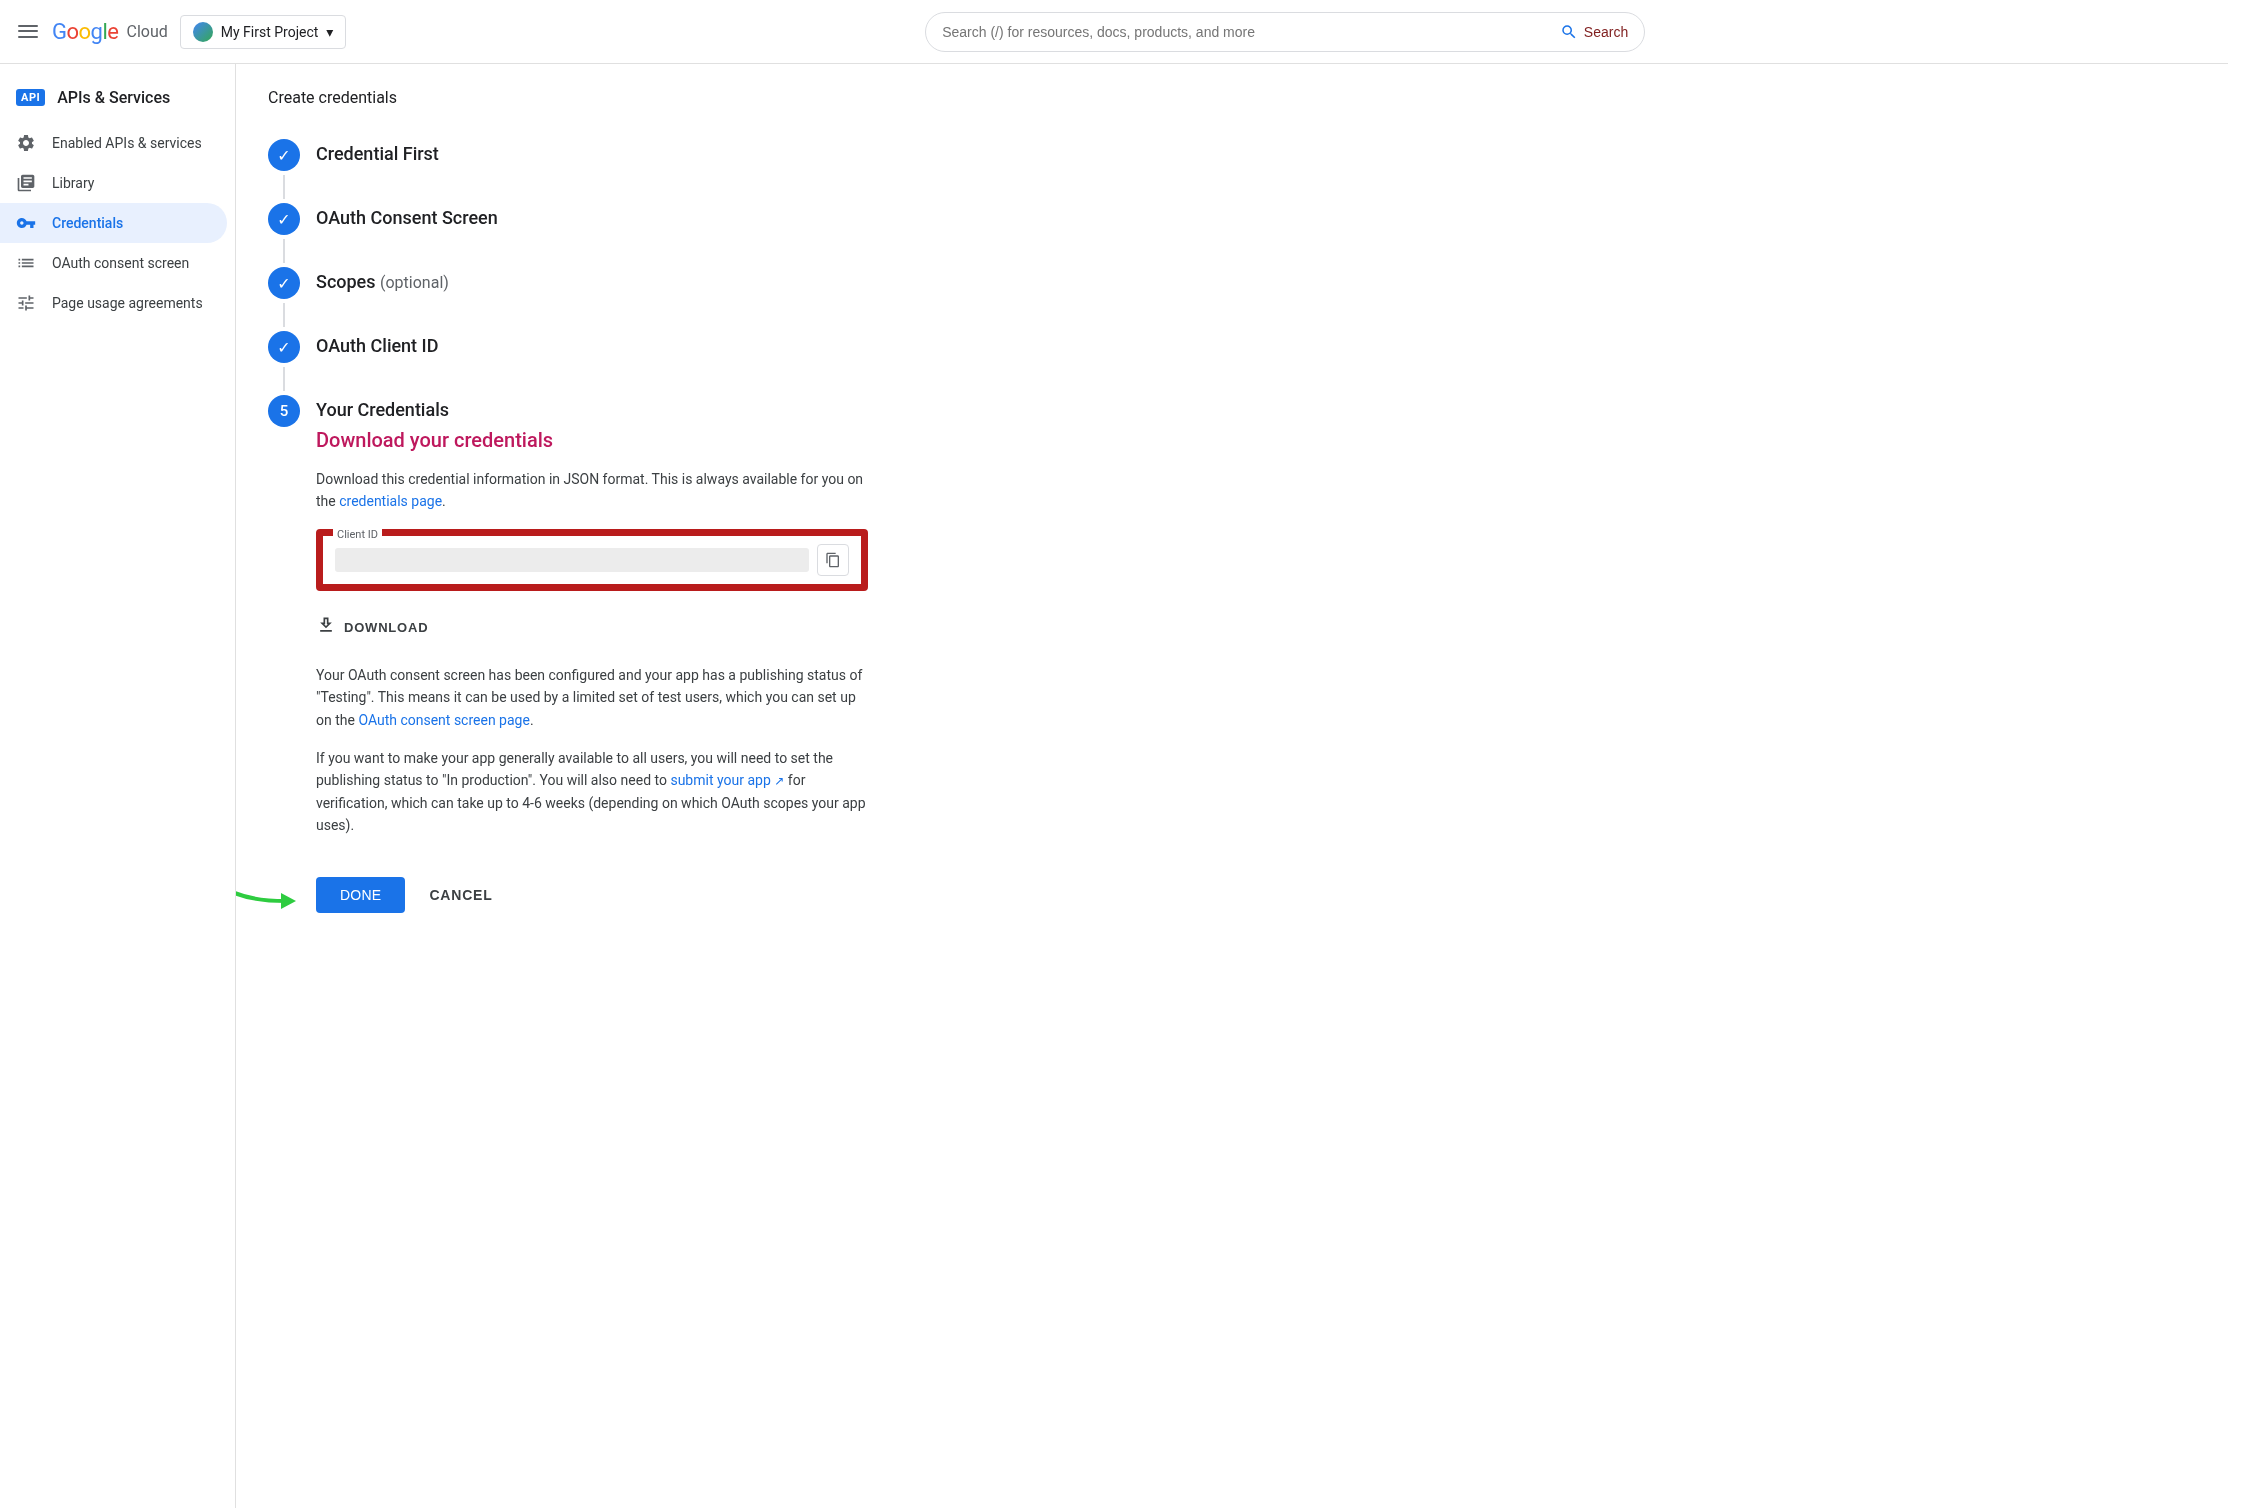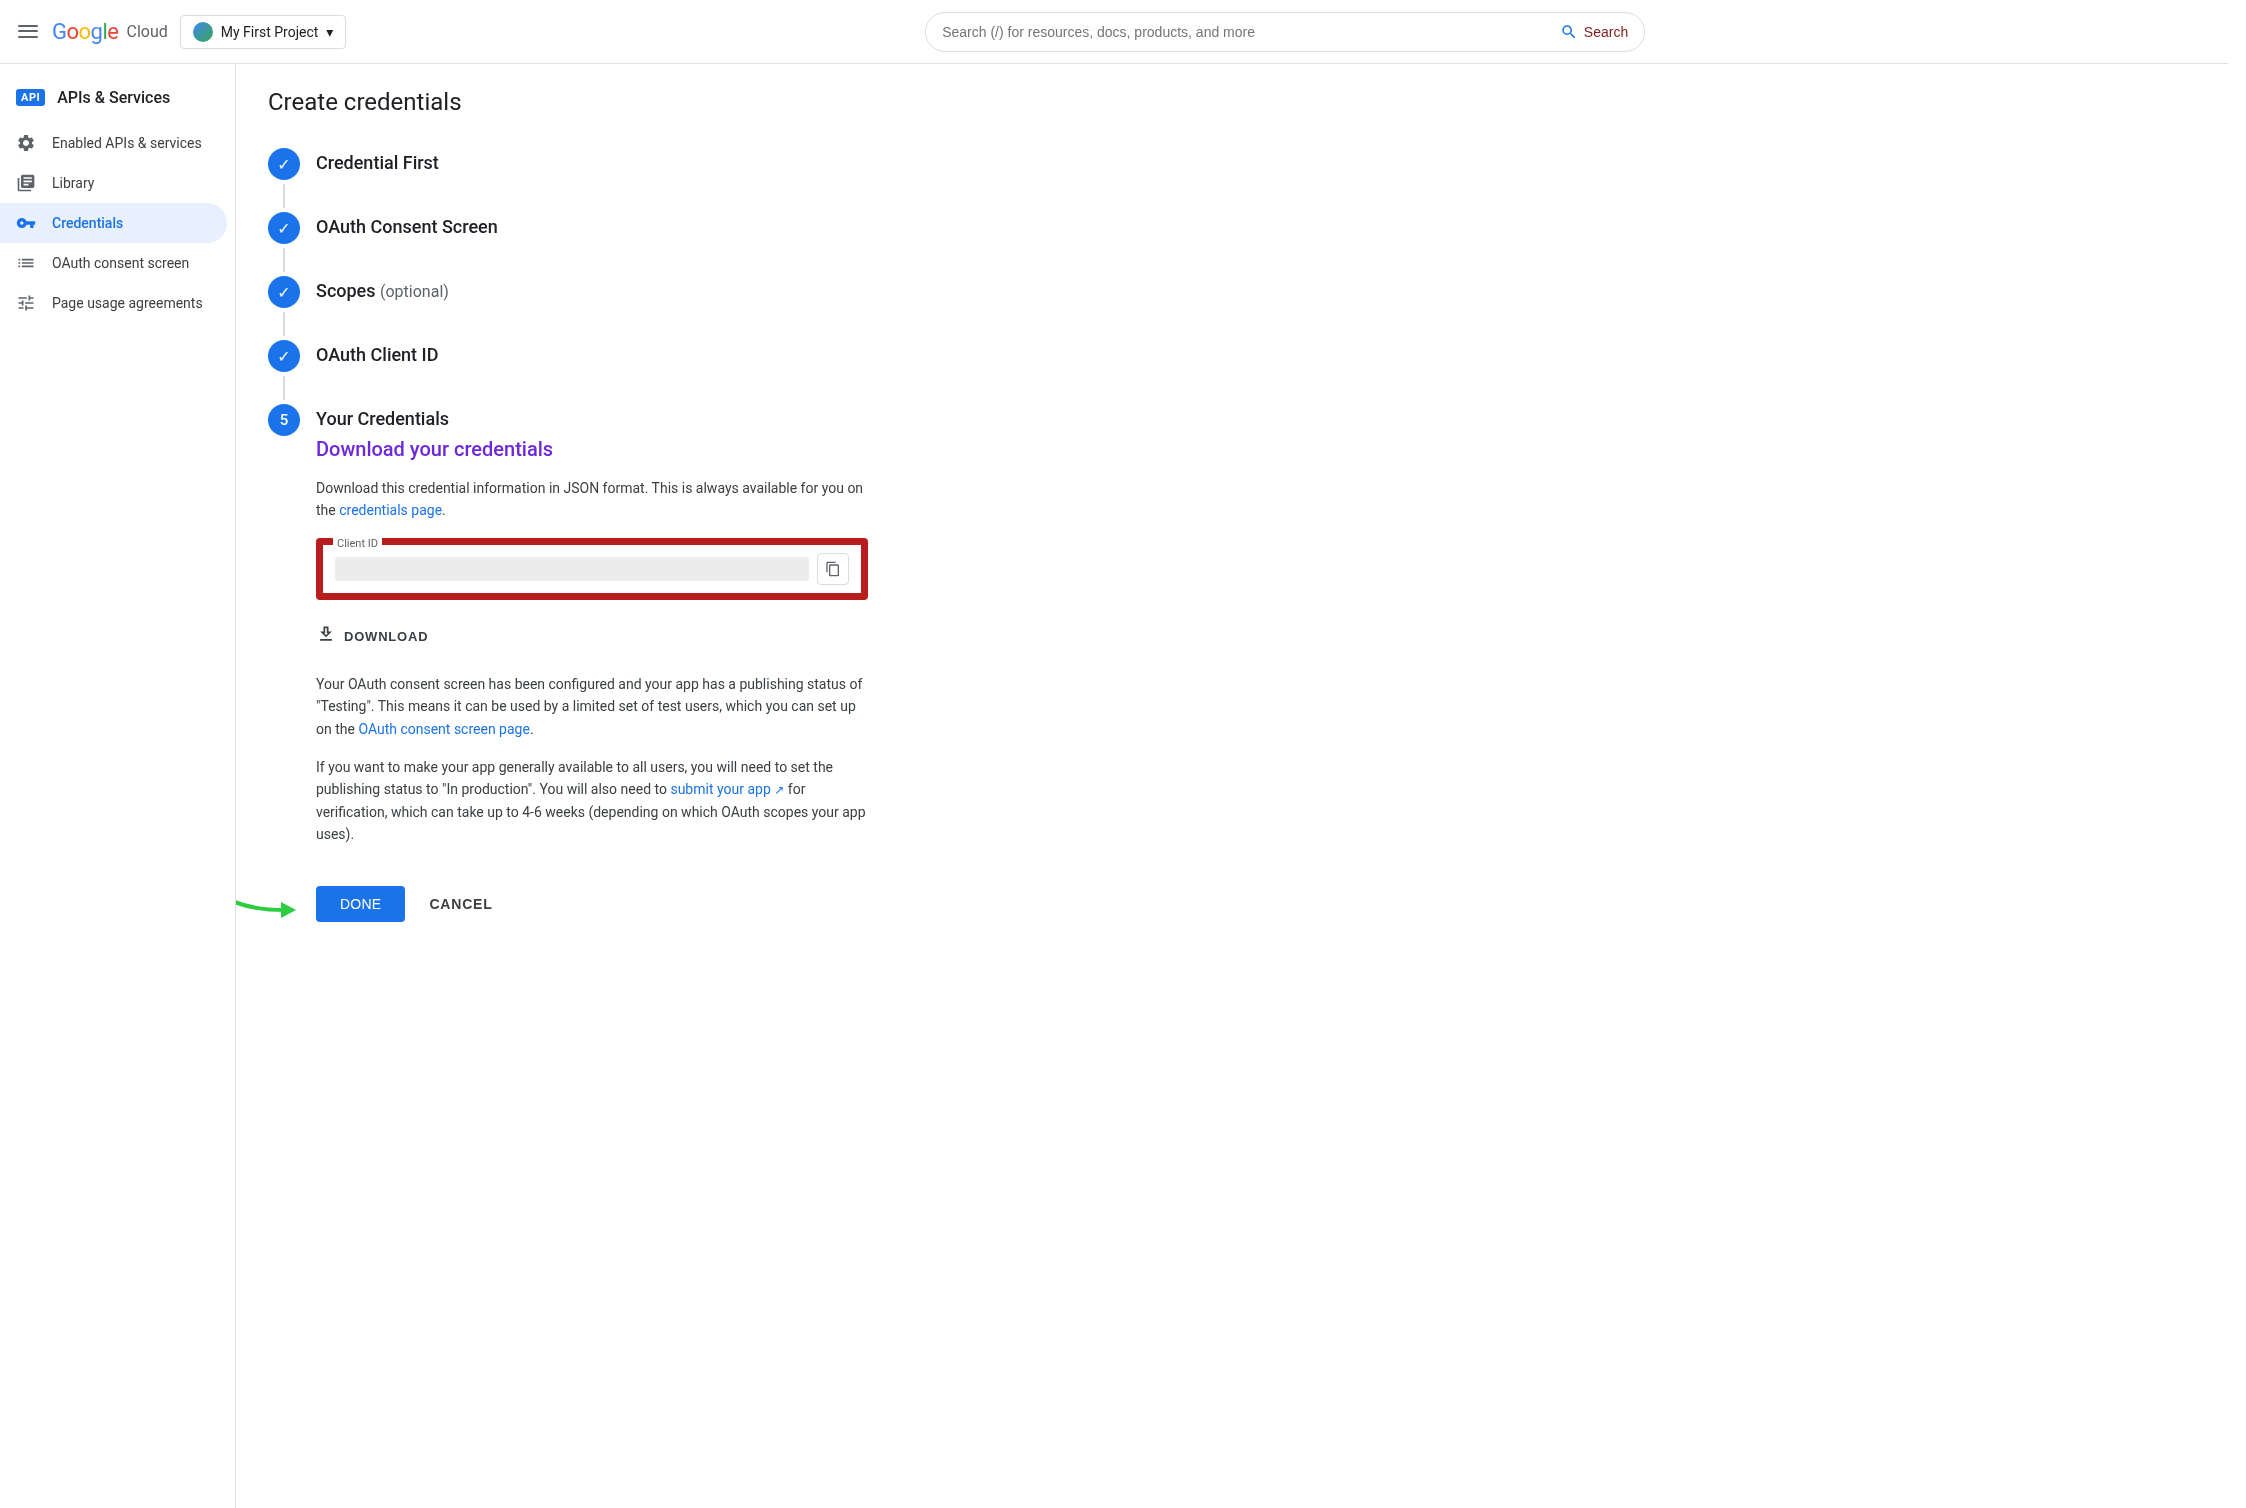--- a/index.html
+++ b/index.html
@@ -167,21 +167,21 @@
     }
     .sidebar-item.active .sidebar-icon { color: #1a73e8; }
 
     
     .main {
       flex: 1;
       padding: 24px 32px;
       overflow-y: auto;
     }
     .page-title {
-      font-size: 24px;
+      font-size: 16px;
       font-weight: 400;
       color: #202124;
       margin-bottom: 32px;
     }
 
     
     .steps-container {
       max-width: 600px;
     }
     .step {
@@ -240,21 +240,21 @@
       font-size: 16px;
     }
 
     
     .credentials-content {
       margin-top: 8px;
     }
     .credentials-section-title {
       font-size: 20px;
       font-weight: 500;
-      color: #6d28d9;
+      color: #be185d;
       margin-bottom: 16px;
     }
     .credentials-description {
       font-size: 14px;
       color: #3c4043;
       line-height: 1.6;
       margin-bottom: 16px;
     }
     .credentials-description a {
       color: #1a73e8;

